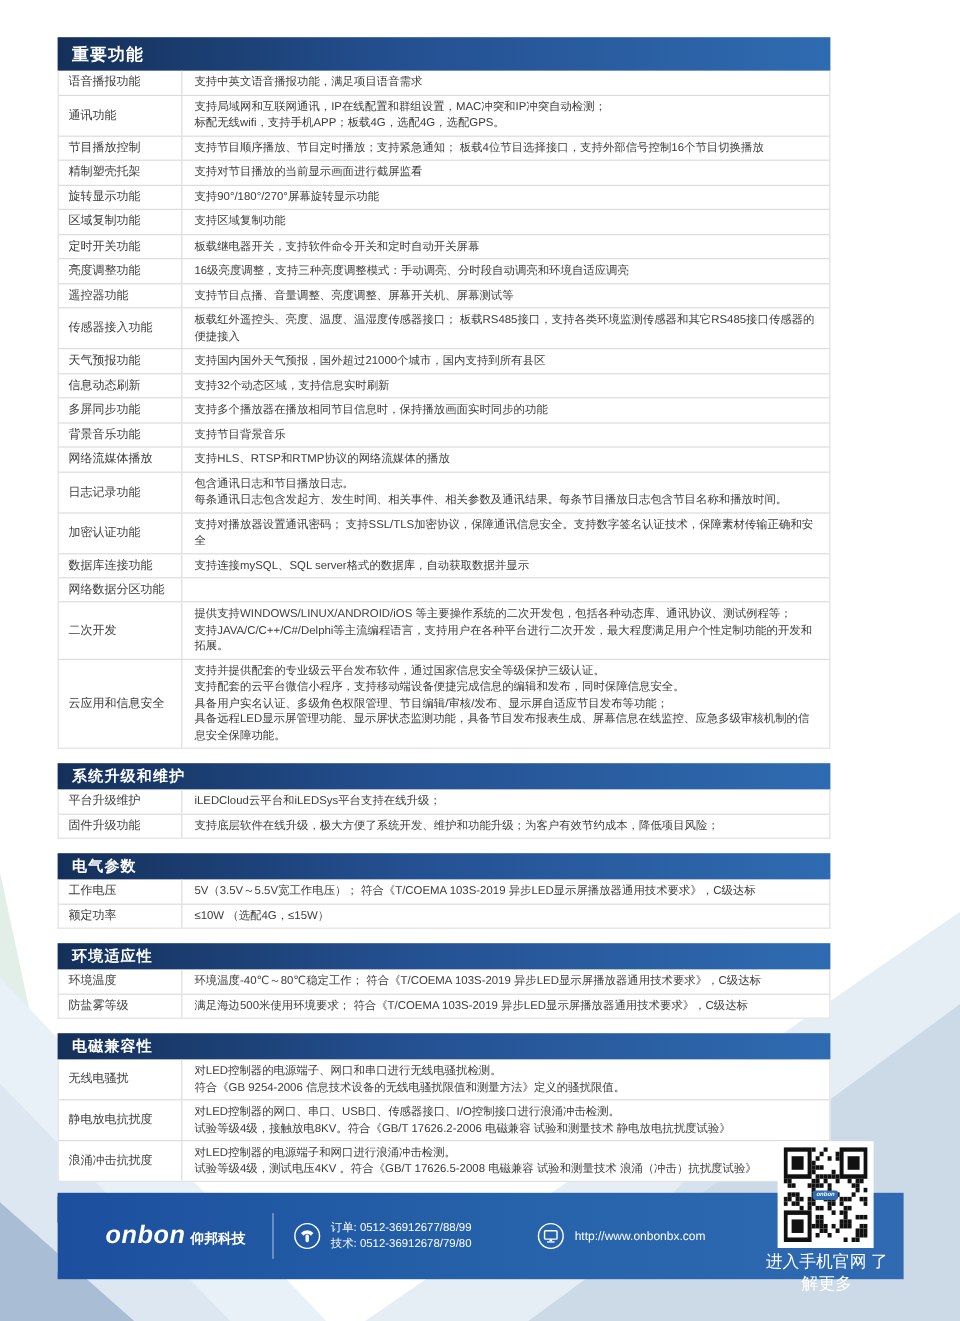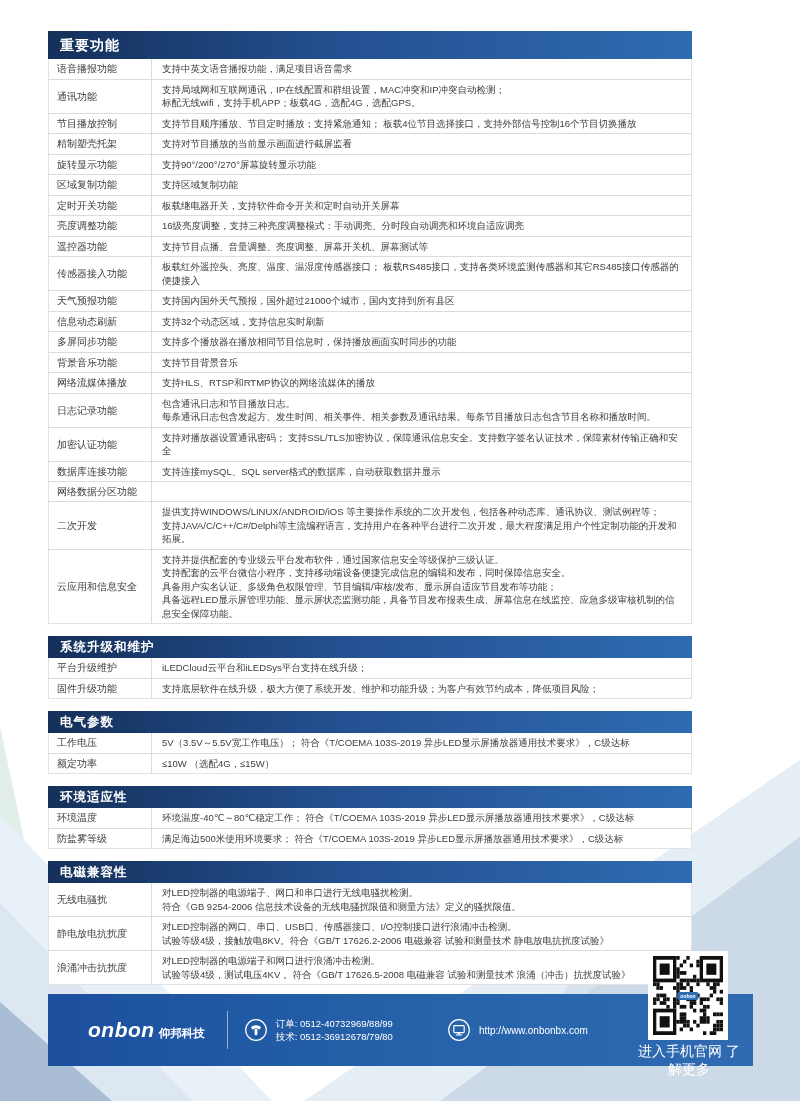--- a/index.html
+++ b/index.html
@@ -117,21 +117,21 @@
         </div>
         <div class="spec-row">
           <div class="spec-label">精制塑壳托架</div>
           <div class="spec-value">
             <span>支持对节目播放的当前显示画面进行截屏监看</span>
           </div>
         </div>
         <div class="spec-row">
           <div class="spec-label">旋转显示功能</div>
           <div class="spec-value">
-            <span>支持90°/200°/270°屏幕旋转显示功能</span>
+            <span>支持90°/180°/270°屏幕旋转显示功能</span>
           </div>
         </div>
         <div class="spec-row">
           <div class="spec-label">区域复制功能</div>
           <div class="spec-value">
             <span>支持区域复制功能</span>
           </div>
         </div>
         <div class="spec-row">
           <div class="spec-label">定时开关功能</div>
@@ -341,21 +341,21 @@
     <span class="logo-sub">仰邦科技</span>
   </div>
   <div class="f-divider"></div>
   <div class="f-group">
     <svg class="f-icon" viewBox="0 0 24 24">
       <circle cx="12" cy="12" r="10.3" fill="none" stroke="#ffffff" stroke-width="1.2"></circle>
       <path d="M6.8,9.6 a7,7 0 0 1 10.4,0 l-2.1,2.1 a4,4 0 0 0 -6.2,0 z" fill="#ffffff"></path>
       <rect x="10.6" y="10.8" width="2.8" height="6.4" rx="1.2" fill="#ffffff"></rect>
     </svg>
     <div class="f-lines">
-      <div>订单: 0512-40732969/88/99</div>
+      <div>订单: 0512-36912677/88/99</div>
       <div>技术: 0512-36912678/79/80</div>
     </div>
   </div>
   <div class="f-group web-group">
     <svg class="f-icon" viewBox="0 0 24 24">
       <circle cx="12" cy="12" r="10.3" fill="none" stroke="#ffffff" stroke-width="1.2"></circle>
       <rect x="6.8" y="7.6" width="10.4" height="7" rx="0.8" fill="none" stroke="#ffffff" stroke-width="1.2"></rect>
       <rect x="10.9" y="14.8" width="2.2" height="1.6" fill="#ffffff"></rect>
       <rect x="8.8" y="16.4" width="6.4" height="1.1" fill="#ffffff"></rect>
     </svg>

